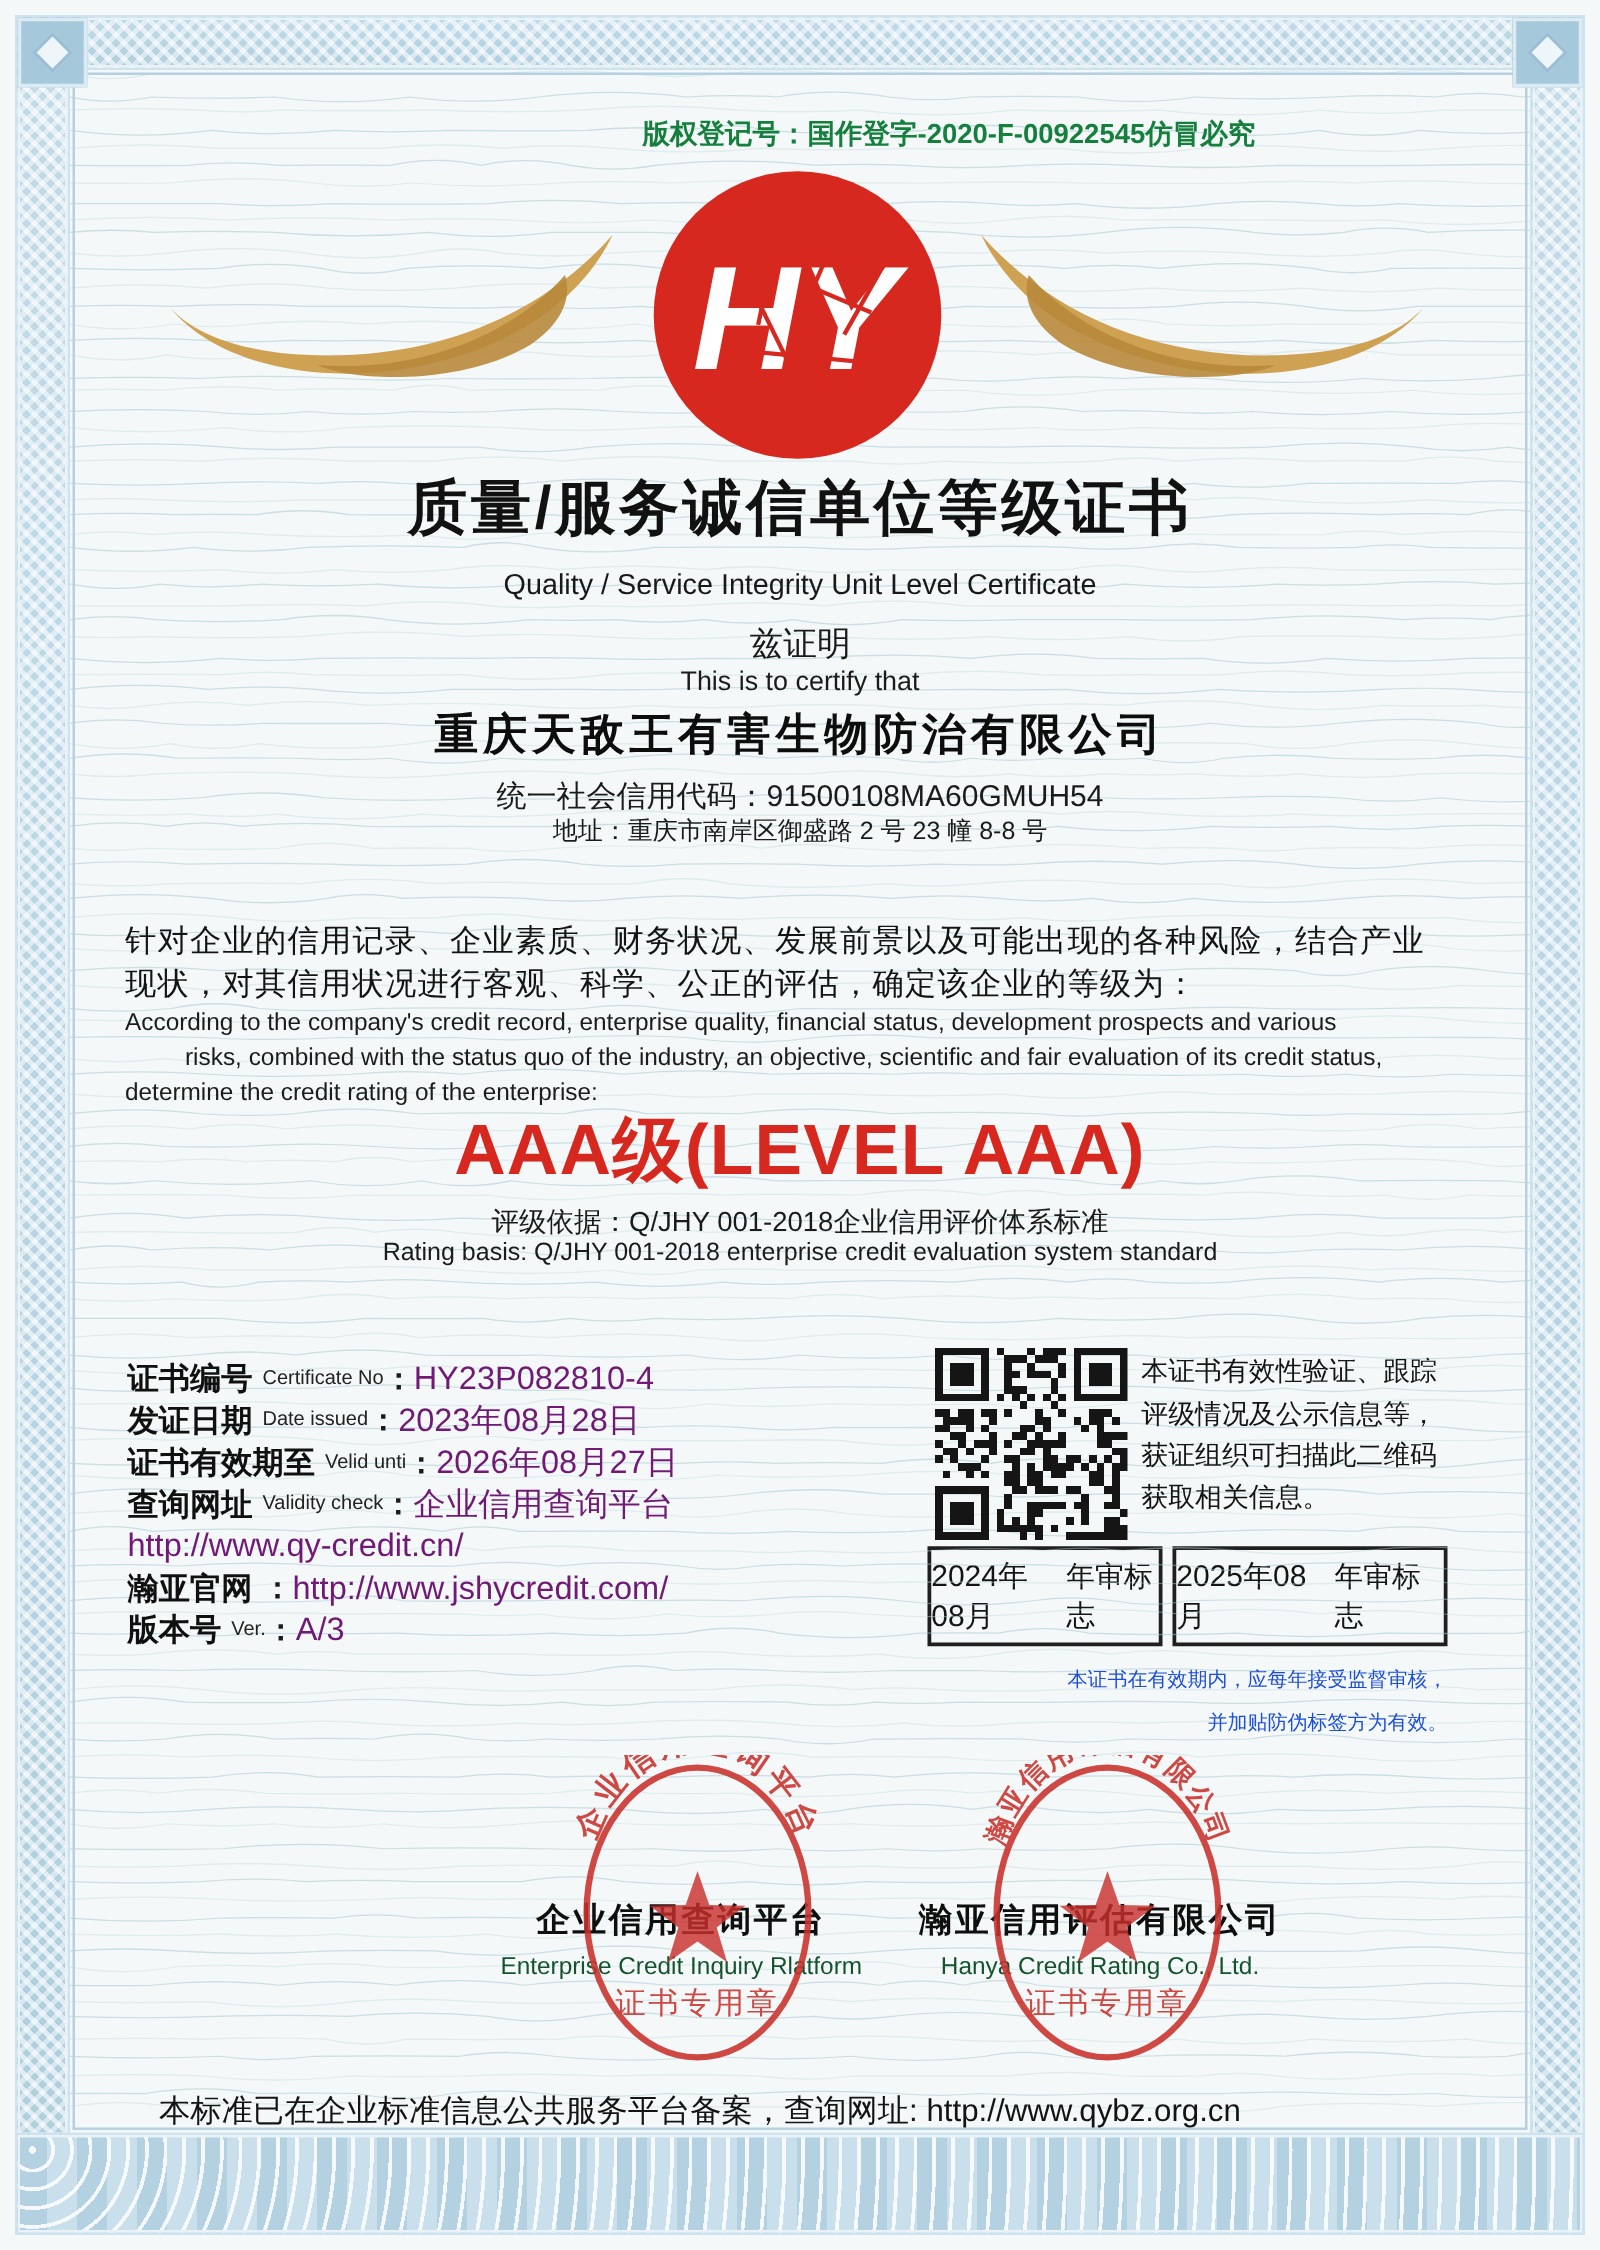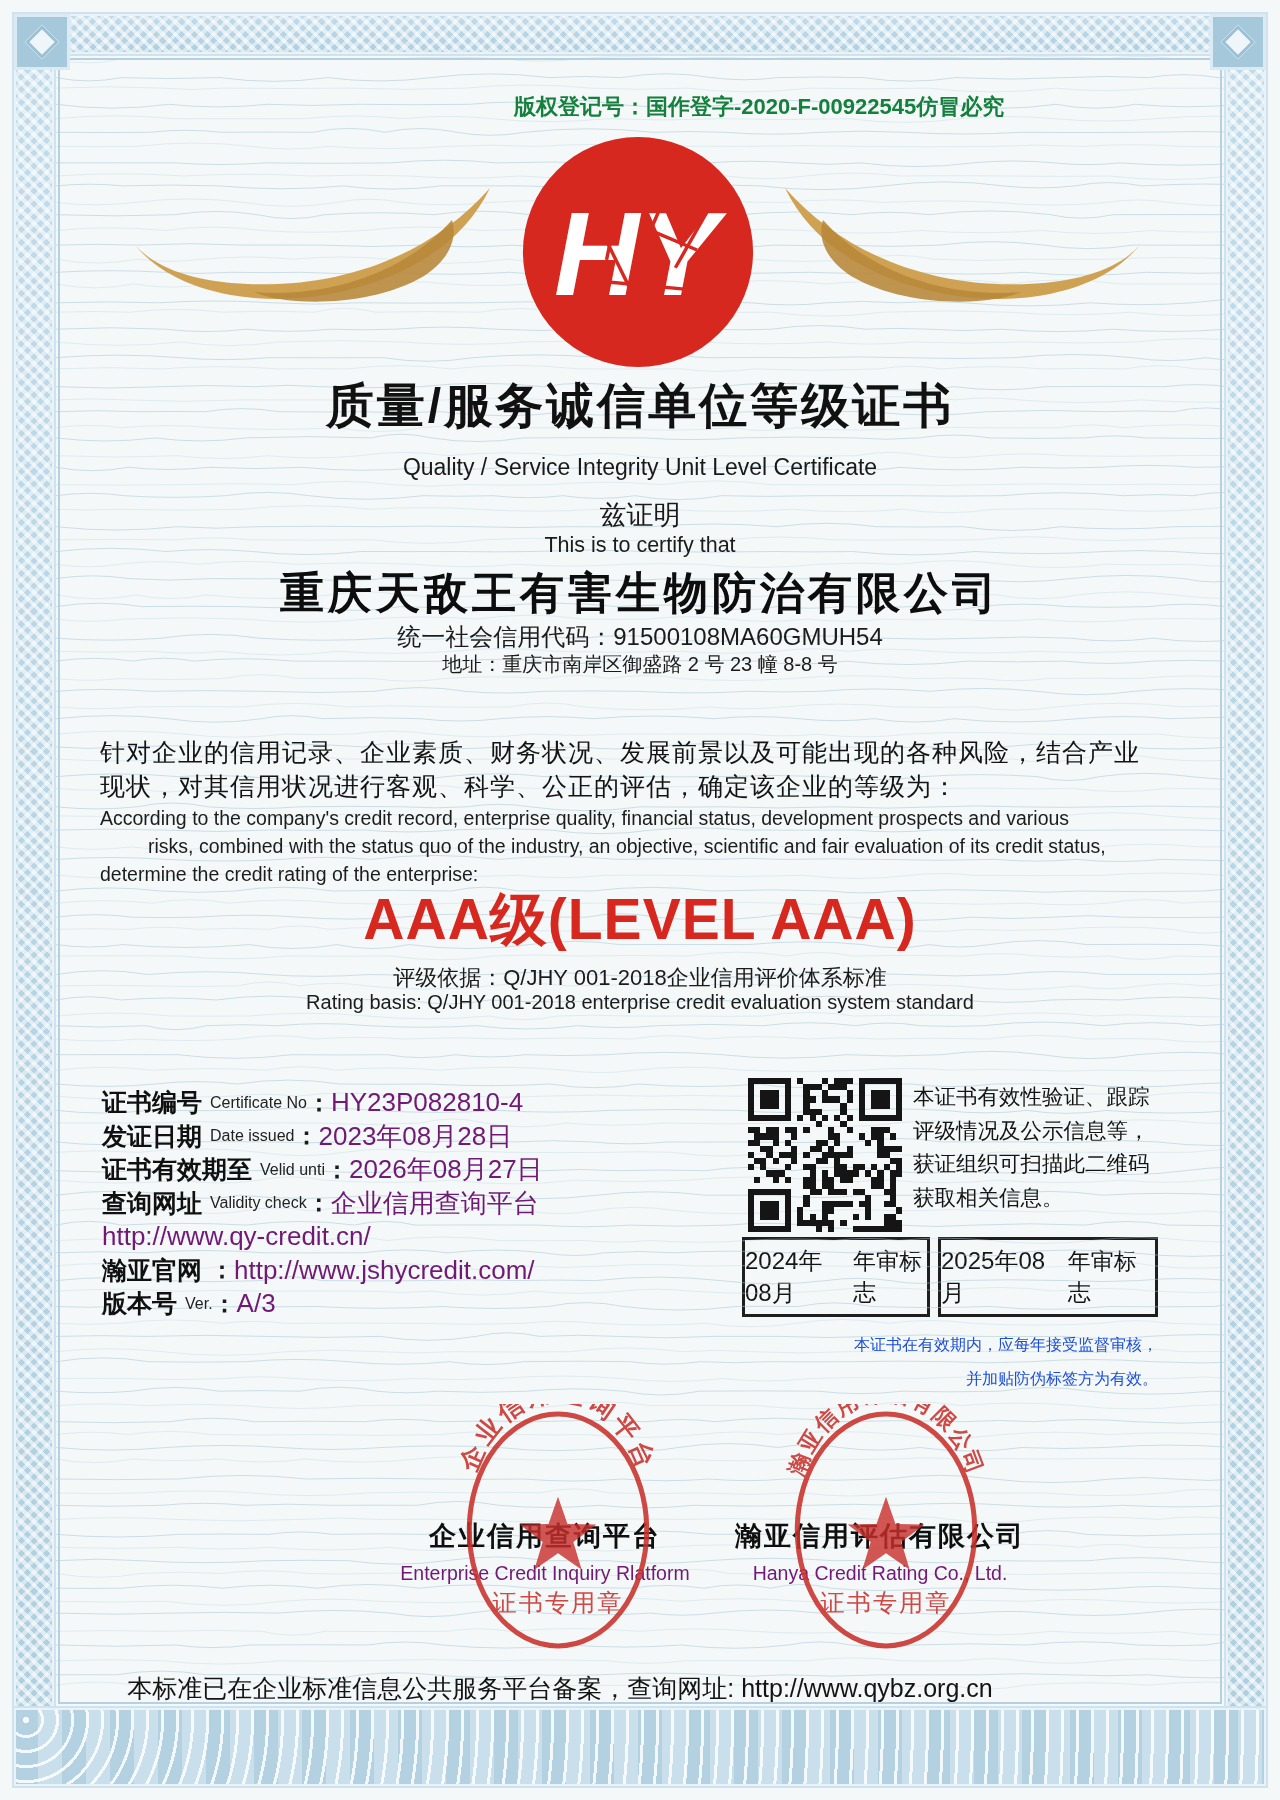--- a/index.html
+++ b/index.html
@@ -44,21 +44,21 @@
     position:absolute;z-index:2;left:58px;right:58px;top:58px;bottom:96px;
     border:2px solid #b5d0e0;pointer-events:none;
   }
 
   
   .copyright{top:92px;left:514px;font-size:22px;font-weight:bold;color:#15803d;z-index:4;}
   .title-zh{top:374px;font-size:48px;font-weight:bold;letter-spacing:3px;color:#111;z-index:4;}
   .title-en{top:454px;font-size:23px;color:#191919;z-index:4;}
   .certify-zh{top:497px;font-size:27px;color:#1a1a1a;z-index:4;}
   .certify-en{top:533px;font-size:21.5px;z-index:4;}
-  .company{top:564px;font-size:44px;font-weight:bold;letter-spacing:4px;color:#0d0d0d;z-index:4;}
+  .company{top:564px;font-size:35px;font-weight:bold;letter-spacing:4px;color:#0d0d0d;z-index:4;}
   .codeline{top:621px;font-size:24px;z-index:4;}
   .addrline{top:651px;font-size:20px;z-index:4;}
   .para-zh{left:100px;width:1090px;font-size:25px;letter-spacing:1px;color:#141414;z-index:4;}
   .para-en{left:100px;width:1090px;font-size:19.5px;color:#1c1c1c;z-index:4;}
   .level{top:882px;font-size:57px;font-weight:bold;letter-spacing:1px;z-index:4;}
   .basis-zh{top:963px;font-size:22px;z-index:4;}
   .basis-en{top:991px;font-size:20px;z-index:4;}
 
   .details{left:102px;top:1086px;z-index:4;}
   .d-row{height:33.5px;display:flex;align-items:center;}
@@ -78,21 +78,21 @@
   }
   .abox1{left:742px;width:188px;}
   .abox2{left:938px;width:220px;}
   .abox .m{font-size:24px;color:#141414;}
   .abox .l{font-size:23px;color:#141414;}
 
   .notice{left:580px;right:122px;top:1328px;text-align:right;font-size:16px;line-height:34px;color:#1d4ed8;z-index:4;}
 
   .org{z-index:4;text-align:center;}
   .org-zh{font-size:27px;font-weight:bold;color:#0f0f0f;letter-spacing:2px;}
-  .org-en{font-size:19.5px;margin-top:8px;color:#701a75;letter-spacing:0;}
+  .org-en{font-size:19.5px;margin-top:8px;color:#14532d;letter-spacing:0;}
   .org-left{left:383px;top:1518px;width:324px;}
   .org-right{left:718px;top:1518px;width:324px;}
 
   .stamp{position:absolute;z-index:5;opacity:.88;}
   .stamp-left{left:452px;top:1404px;}
   .stamp-right{left:780px;top:1404px;}
 
   .bottom-note{top:1672px;left:0;width:1120px;text-align:center;font-size:25px;color:#141414;z-index:4;}
 
   .logo{left:520px;top:134px;z-index:4;}

